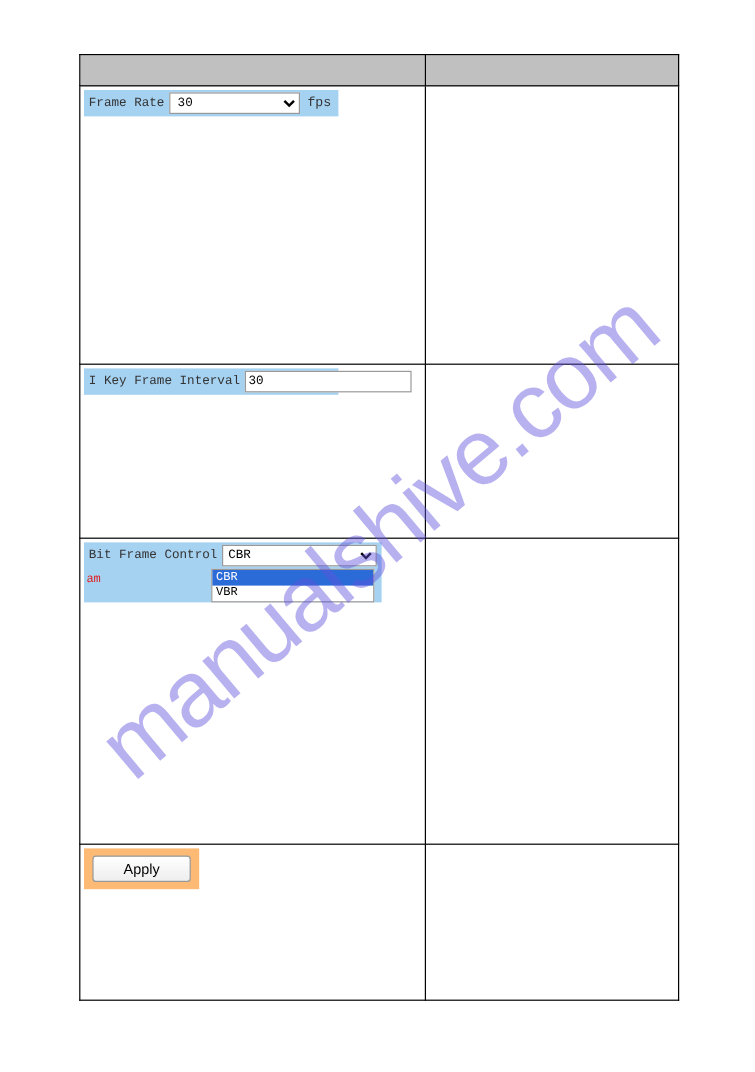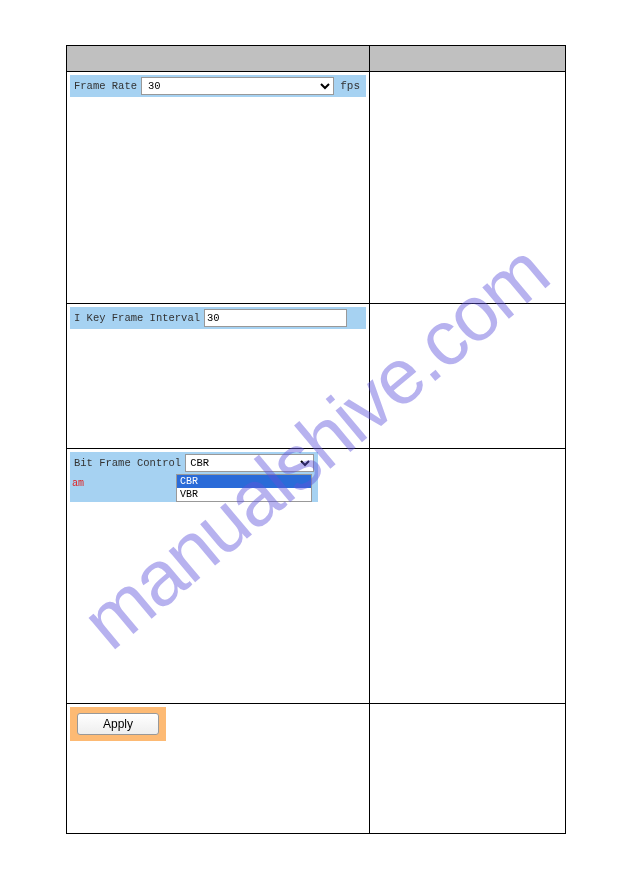--- a/index.html
+++ b/index.html
@@ -34,21 +34,21 @@
   .row3 .col1 { height: 255px; }
   .row4 .col1 { height: 130px; }
   .widget-wrap {
     padding: 3px;
   }
   .field-strip {
     background: #a6d2f2;
     height: 22px;
     display: flex;
     align-items: center;
-    width: 296px;
+    width: 212px;
   }
   .field-strip label {
     color: #333;
     font-size: 10.5px;
     padding: 0 4px;
     white-space: nowrap;
   }
   .field-strip select {
     flex: 1;
     height: 18px;

